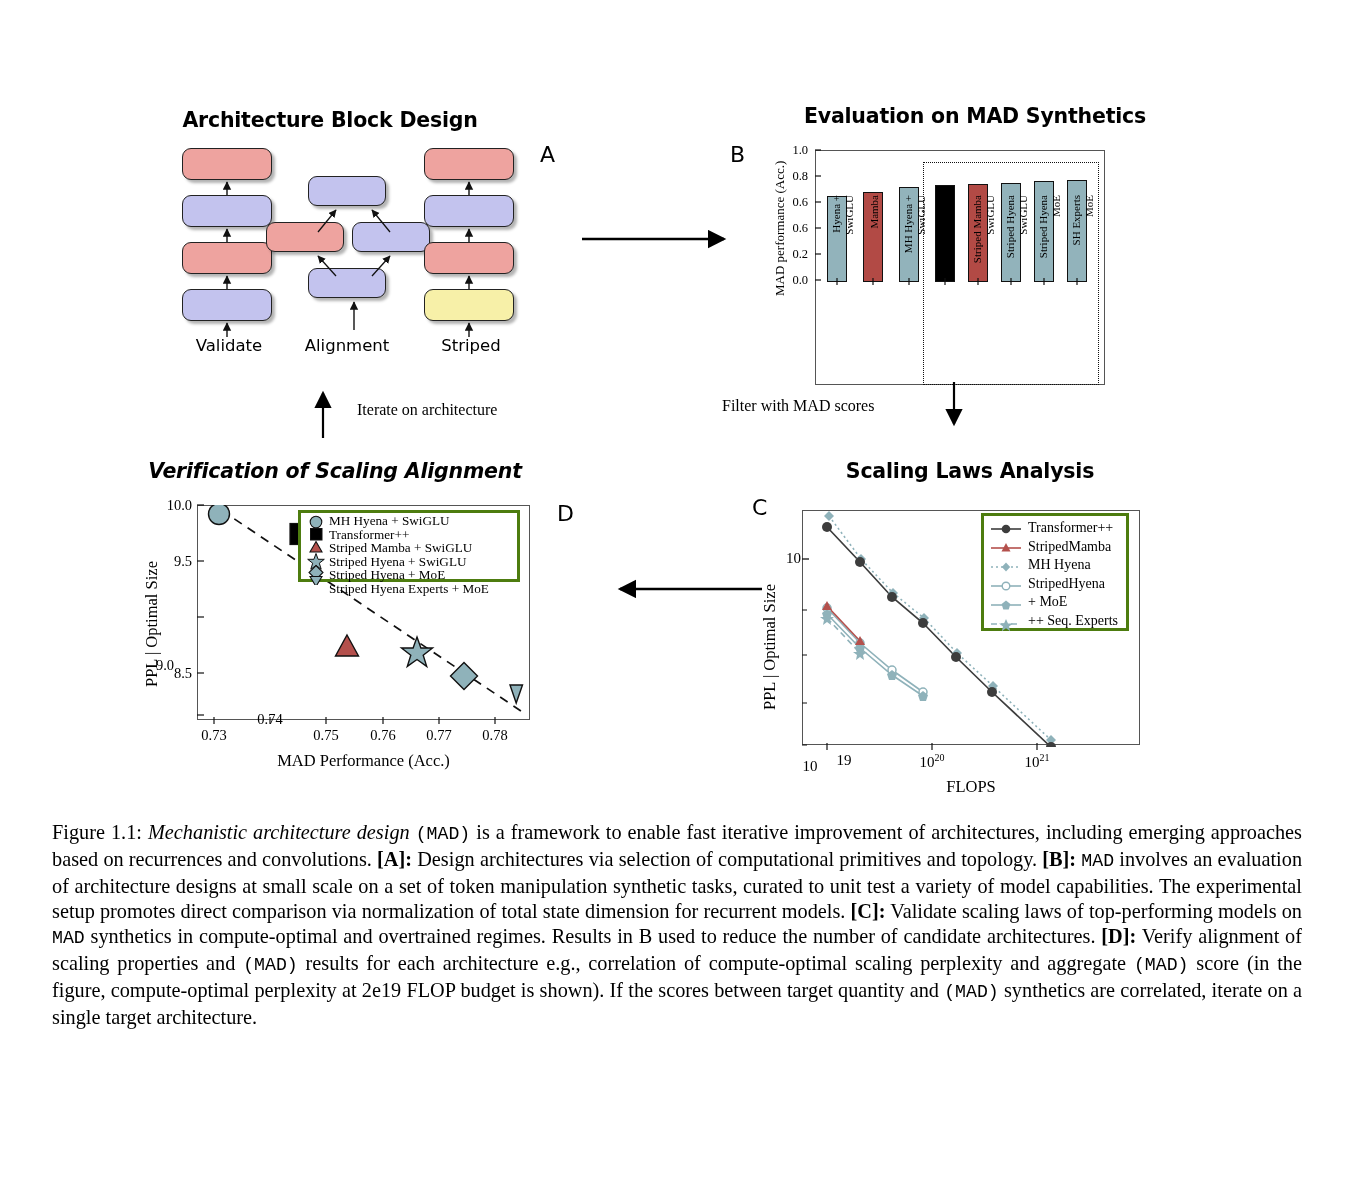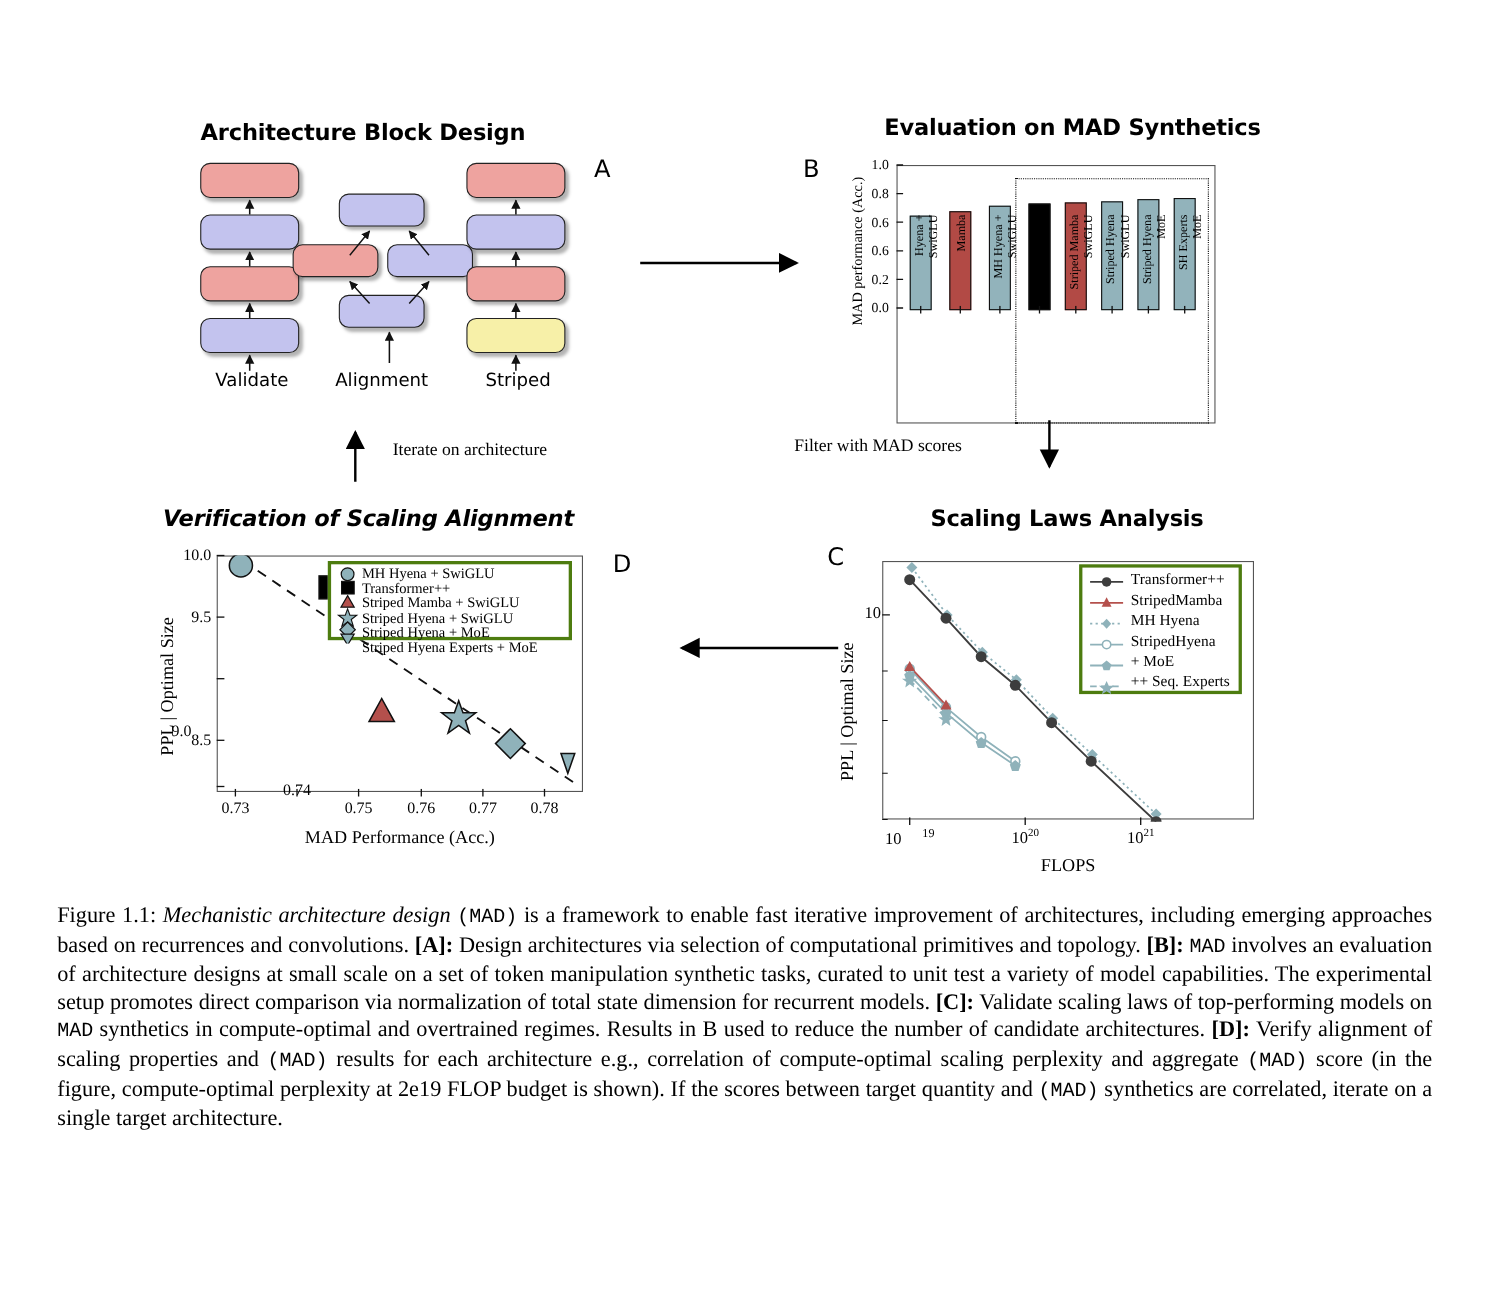--- a/index.html
+++ b/index.html
@@ -340,21 +340,21 @@
     <line x1="6" y1="148" x2="11" y2="148" stroke="#111" stroke-width="1"></line>
     <line x1="6" y1="196" x2="11" y2="196" stroke="#111" stroke-width="1"></line>
     <line x1="6" y1="238" x2="11" y2="238" stroke="#111" stroke-width="1"></line>
   </svg>
   <svg width="350" height="14" style="position:absolute;left:62px;top:288px;">
     <line x1="25" y1="0" x2="25" y2="7" stroke="#111" stroke-width="1.2"></line>
     <line x1="130" y1="0" x2="130" y2="7" stroke="#111" stroke-width="1.2"></line>
     <line x1="235" y1="0" x2="235" y2="7" stroke="#111" stroke-width="1.2"></line>
   </svg>
 
-  <div style="position:absolute;left:56px;top:297px;width:62px;text-align:center;font-family:'Liberation Serif',serif;font-size:15px;">10<sup style="font-size:11px;margin-left:19px;">19</sup></div>
+  <div style="position:absolute;left:56px;top:297px;width:62px;text-align:center;font-family:'Liberation Serif',serif;font-size:15px;">10<sup style="font-size:15px;margin-left:19px;">19</sup></div>
   <div style="position:absolute;left:161px;top:297px;width:62px;text-align:center;font-family:'Liberation Serif',serif;font-size:15px;">10<sup style="font-size:10px;">20</sup></div>
   <div style="position:absolute;left:266px;top:297px;width:62px;text-align:center;font-family:'Liberation Serif',serif;font-size:15px;">10<sup style="font-size:10px;">21</sup></div>
 
   <div class="axlabel" style="position:absolute;left:62px;top:322px;width:338px;text-align:center;font-size:16.5px;">FLOPS</div>
 
   <svg width="340" height="237" style="position:absolute;left:62px;top:55px;">
 
     <polyline fill="none" stroke="#8fb2ba" stroke-width="1.6" stroke-dasharray="2,3" points="27,6 59,49 91,83 122,108 155,143 191,176 249,230"></polyline>
 
     <polyline fill="none" stroke="#3d3d3d" stroke-width="1.7" points="25,17 58,52 90,87 121,113 154,147 190,182 249,237"></polyline>

